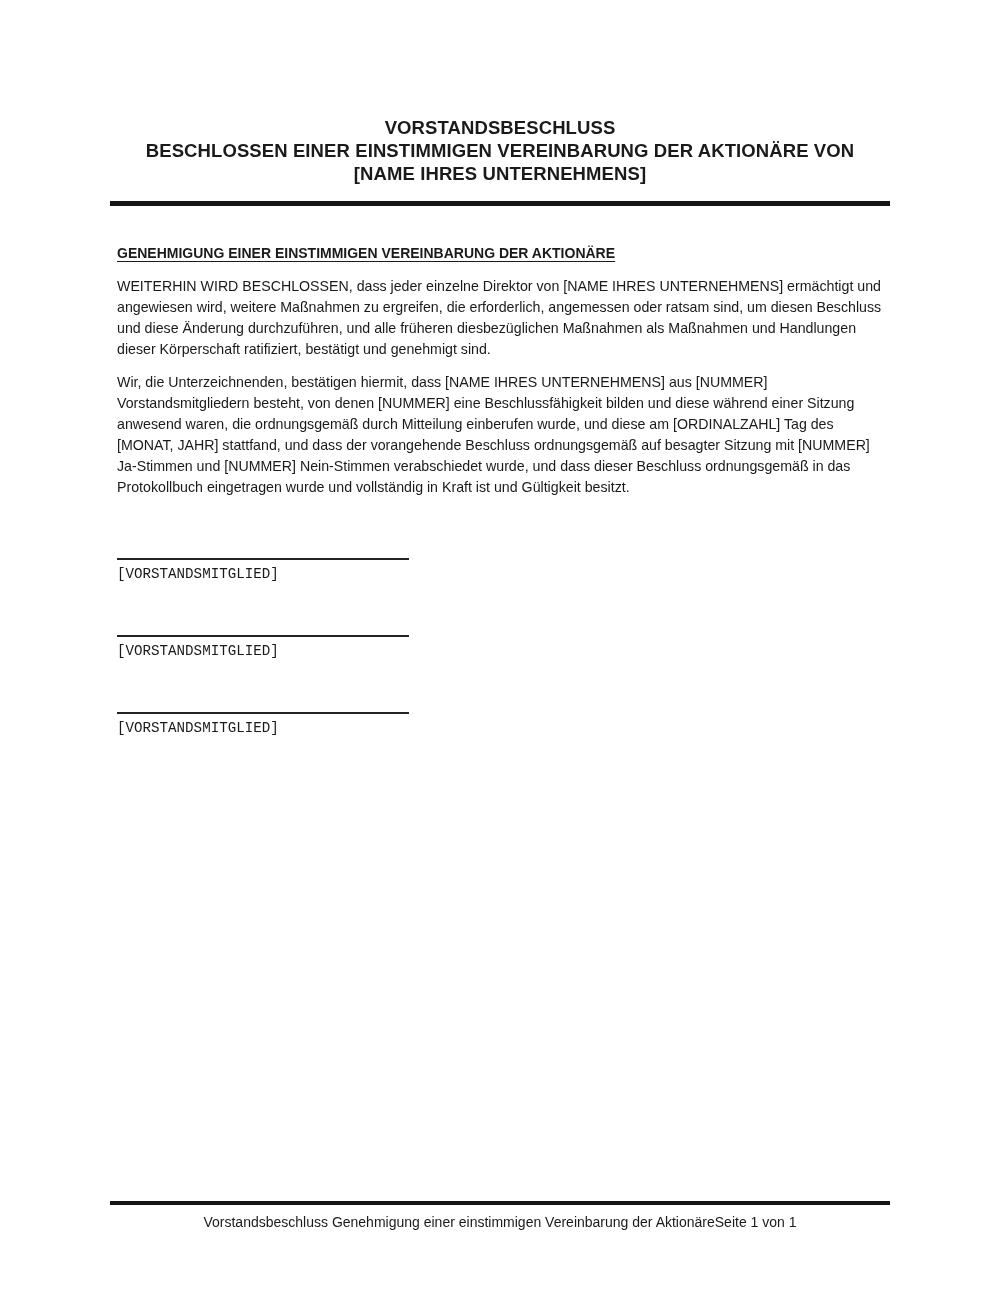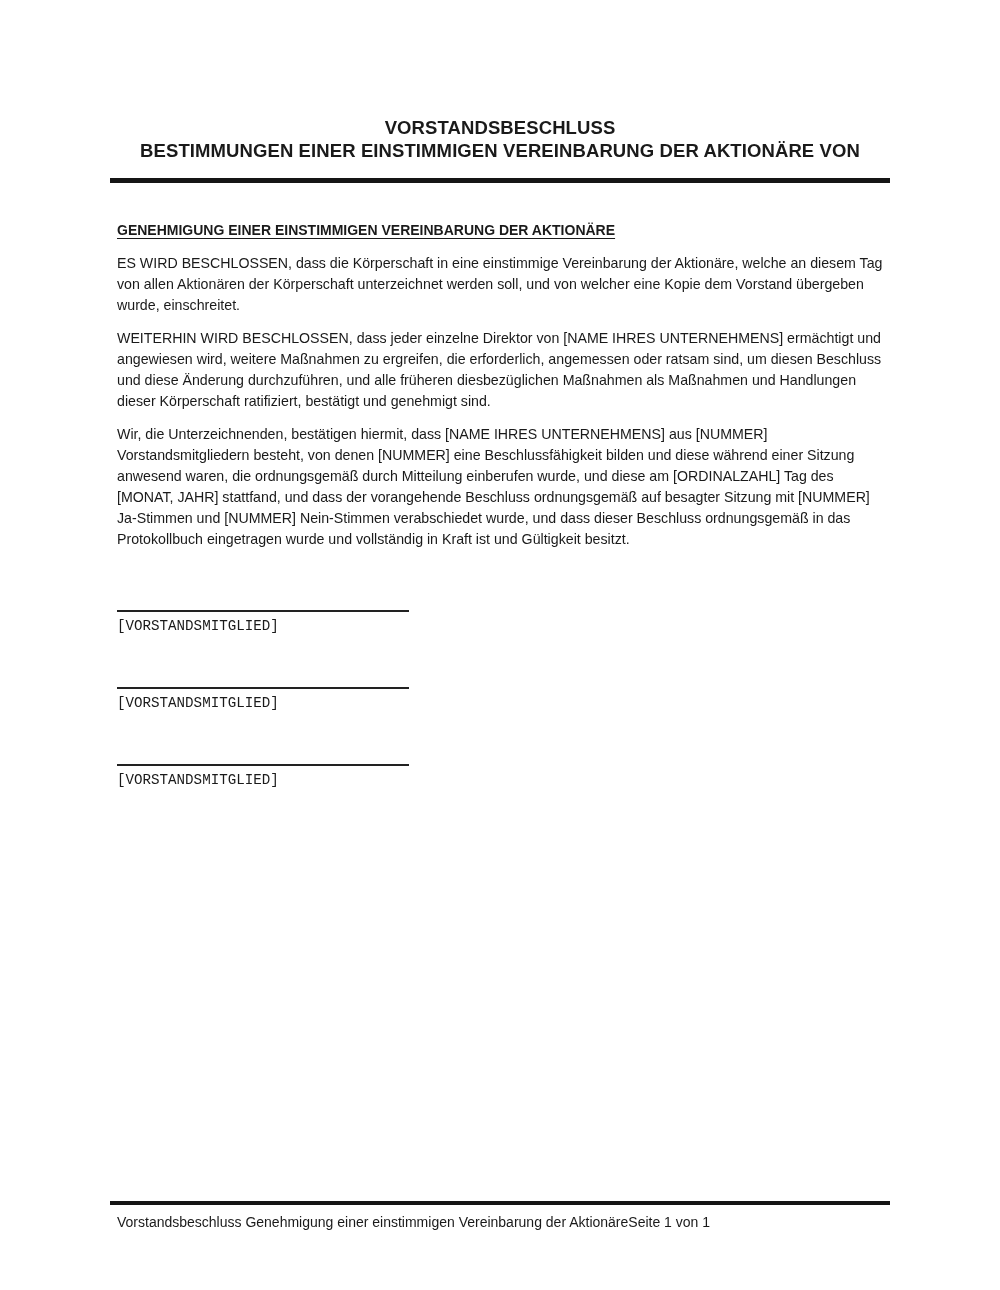--- a/index.html
+++ b/index.html
@@ -80,41 +80,41 @@
     left: 117px;
     right: 117px;
     top: 1201px;
   }
   .footer-rule {
     height: 4px;
   }
   .footer-row {
     margin-top: 7px;
     display: flex;
-    justify-content: flex-start;
+    justify-content: center;
     font-size: 14px;
     line-height: 21px;
   }
 </style>
 </head>
 <body>
 
 <div class="page">
   <div class="content">
 
     <header class="doc-header">
       <div class="title">VORSTANDSBESCHLUSS</div>
-      <div class="title">BESTIMMUNGEN EINER EINSTIMMIGEN VEREINBARUNG DER AKTIONÄRE VON</div>
+      <div class="title">BESCHLOSSEN EINER EINSTIMMIGEN VEREINBARUNG DER AKTIONÄRE VON</div>
+      <div class="title">[NAME IHRES UNTERNEHMENS]</div>
     </header>
 
     <div class="rule header-rule"></div>
 
     <h2 class="section-heading">GENEHMIGUNG EINER EINSTIMMIGEN VEREINBARUNG DER AKTIONÄRE</h2>
 
-    <p class="body-para">ES WIRD BESCHLOSSEN, dass die Körperschaft in eine einstimmige Vereinbarung der Aktionäre, welche an diesem Tag von allen Aktionären der Körperschaft unterzeichnet werden soll, und von welcher eine Kopie dem Vorstand übergeben wurde, einschreitet.</p>
     <p class="body-para">WEITERHIN WIRD BESCHLOSSEN, dass jeder einzelne Direktor von [NAME IHRES UNTERNEHMENS] ermächtigt und angewiesen wird, weitere Maßnahmen zu ergreifen, die erforderlich, angemessen oder ratsam sind, um diesen Beschluss und diese Änderung durchzuführen, und alle früheren diesbezüglichen Maßnahmen als Maßnahmen und Handlungen dieser Körperschaft ratifiziert, bestätigt und genehmigt sind.</p>
     <p class="body-para">Wir, die Unterzeichnenden, bestätigen hiermit, dass [NAME IHRES UNTERNEHMENS] aus [NUMMER] Vorstandsmitgliedern besteht, von denen [NUMMER] eine Beschlussfähigkeit bilden und diese während einer Sitzung anwesend waren, die ordnungsgemäß durch Mitteilung einberufen wurde, und diese am [ORDINALZAHL] Tag des [MONAT, JAHR] stattfand, und dass der vorangehende Beschluss ordnungsgemäß auf besagter Sitzung mit [NUMMER] Ja-Stimmen und [NUMMER] Nein-Stimmen verabschiedet wurde, und dass dieser Beschluss ordnungsgemäß in das Protokollbuch eingetragen wurde und vollständig in Kraft ist und Gültigkeit besitzt.</p>
 
     <div class="signature-area">
       <div class="sig-block">
         <div class="sig-line"></div>
         <div class="sig-label">[VORSTANDSMITGLIED]</div>
       </div>
       <div class="sig-block">
         <div class="sig-line"></div>

